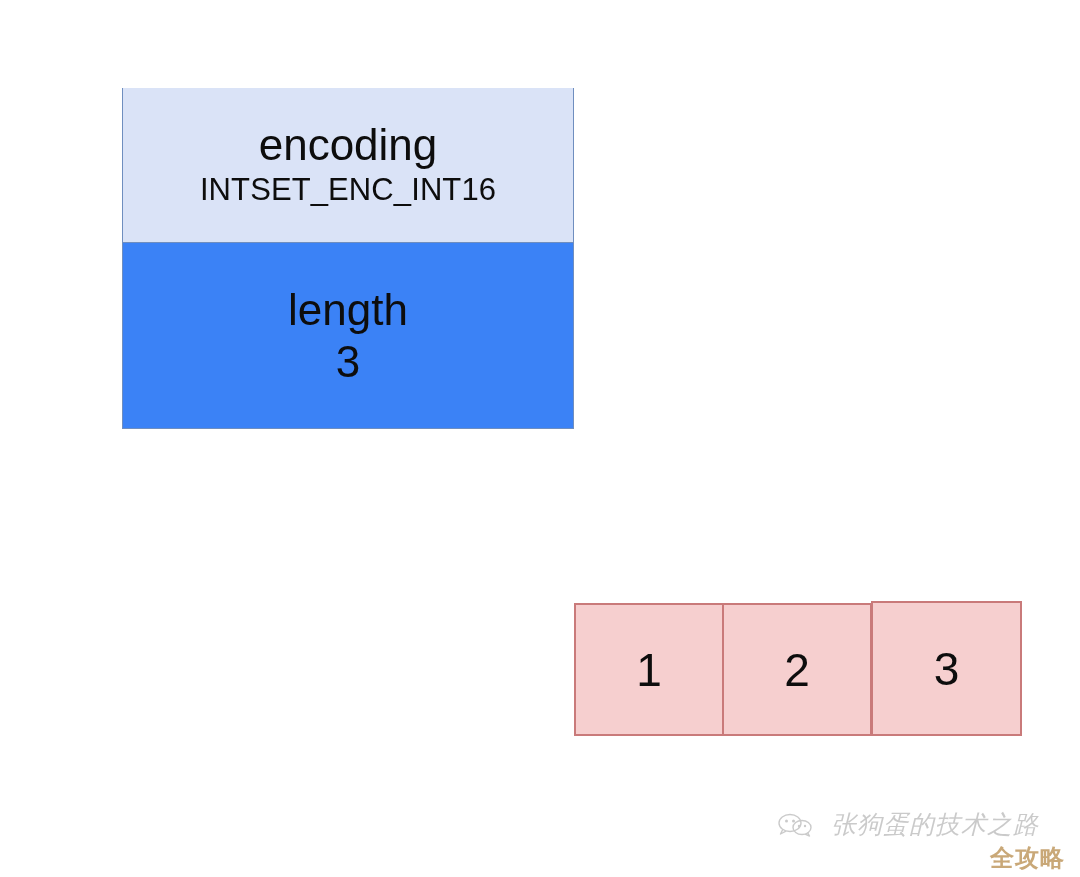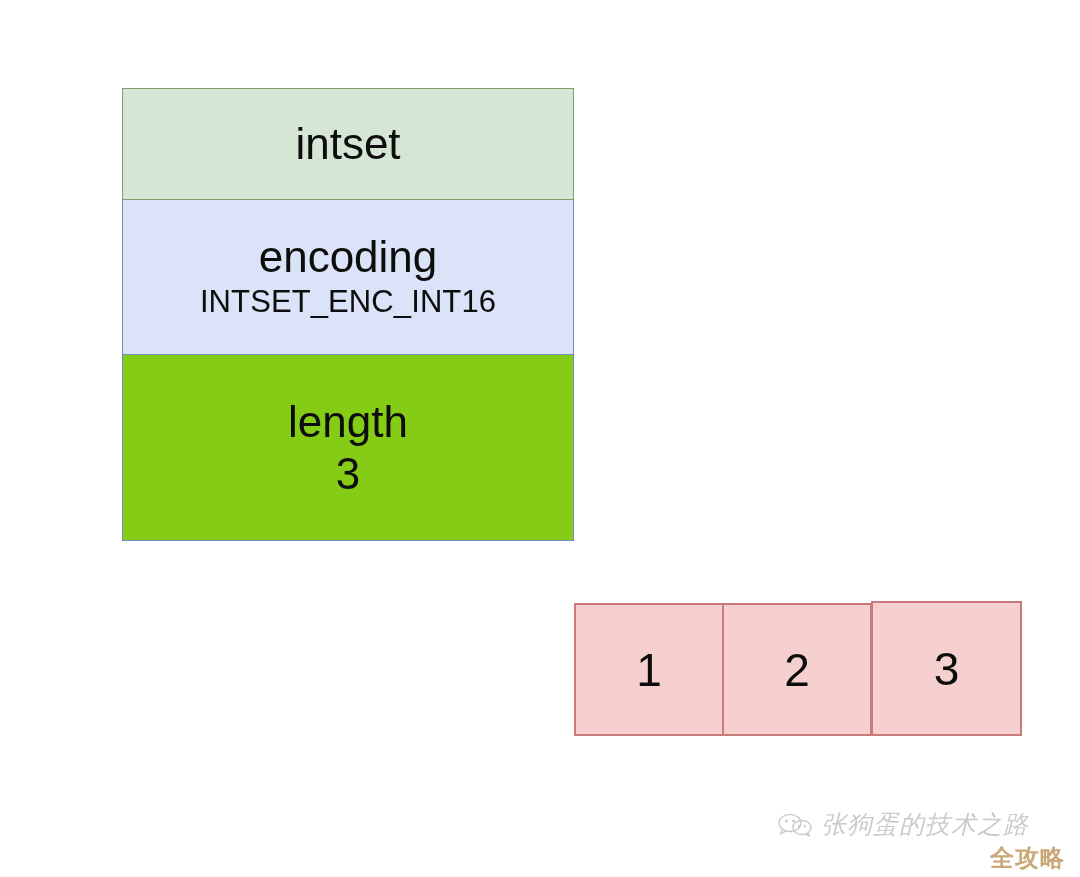--- a/index.html
+++ b/index.html
@@ -52,21 +52,21 @@
   }
   #row-encoding .field-name { font-size: 44px; }
   #row-encoding .field-value {
     font-size: 31px;
     margin-top: 4px;
     letter-spacing: 0.1px;
   }
 
   #row-length {
     height: 186px;
-    background: #84cc16;
+    background: #3b82f6;
     border: 1.6px solid #6f8ebf;
     border-top: none;
   }
   #row-length .field-name { font-size: 44px; }
   #row-length .field-value { font-size: 44px; margin-top: 2px; }
 
   #row-contents {
     height: 193px;
     background: #dae3f7;
     border: 1.6px solid #6f8ebf;
@@ -99,21 +99,21 @@
   #watermark {
     position: absolute;
     left: 778px;
     top: 808px;
     width: 295px;
     height: 62px;
   }
   #watermark-line {
     display: flex;
     align-items: center;
-    gap: 9px;
+    gap: 19px;
     opacity: 0.45;
   }
   #wechat-icon {
     width: 34px;
     height: 24px;
     flex: 0 0 auto;
   }
   #watermark-text {
     font-size: 25px;
     color: #8c8c8c;
@@ -130,23 +130,20 @@
     color: #c9a878;
     letter-spacing: 1px;
     white-space: nowrap;
   }
 </style>
 </head>
 <body>
 
 <div id="intset-struct">
 
-  <div class="struct-row" id="row-header">
-    <span class="field-name">intset</span>
-  </div>
 
   <div class="struct-row" id="row-encoding">
     <span class="field-name">encoding</span>
     <span class="field-value">INTSET_ENC_INT16</span>
   </div>
 
   <div class="struct-row" id="row-length">
     <span class="field-name">length</span>
     <span class="field-value">3</span>
   </div>

